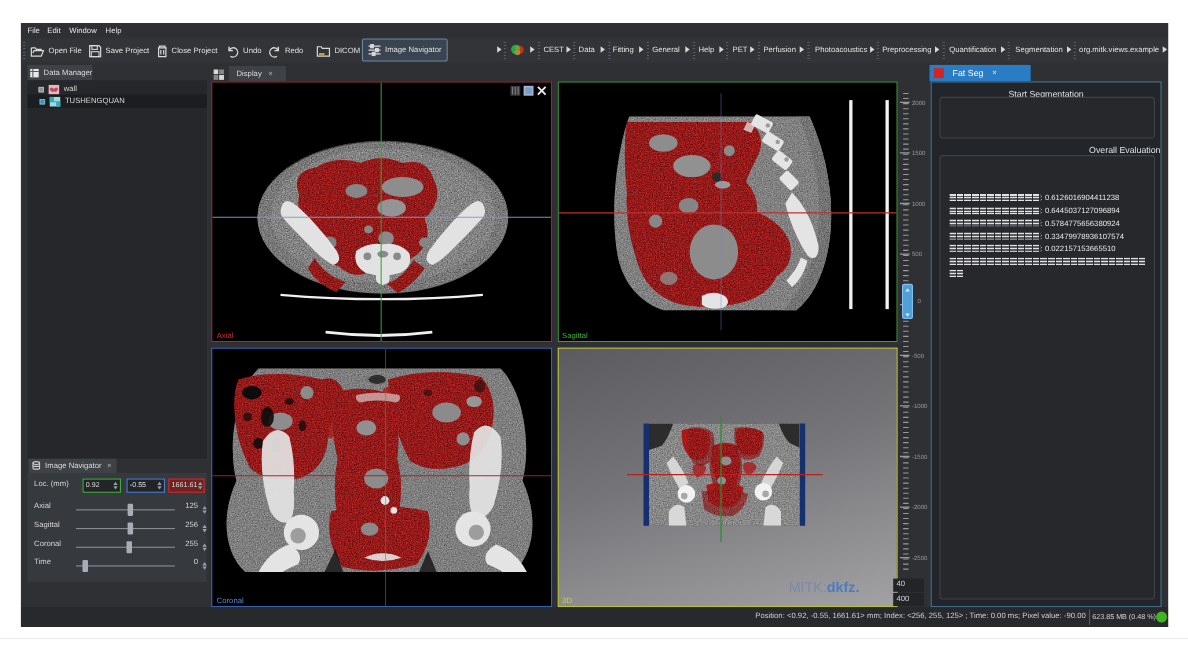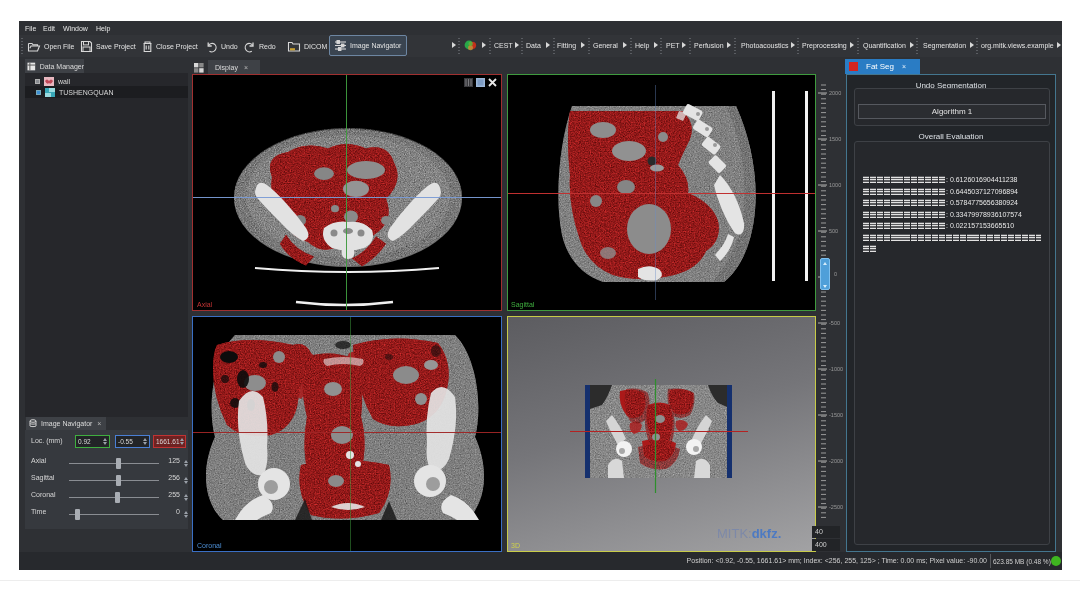--- a/index.html
+++ b/index.html
@@ -645,31 +645,30 @@
     </svg>
     <div class="abs" style="left:801px; top:237px; width:10px; height:32px; background:#4f9fd9; border:1px solid #7fc0ef; border-radius:2px;">
       <div style="width:0;height:0;border-left:2.5px solid transparent;border-right:2.5px solid transparent;border-bottom:3.5px solid #d5ecfa;margin:3px auto 0;"></div>
       <div style="width:0;height:0;border-left:2.5px solid transparent;border-right:2.5px solid transparent;border-top:3.5px solid #d5ecfa;margin:20px auto 0;"></div>
     </div>
     <span class="abs" style="left:815px; top:250px; font-size:5.5px; color:#9a9a9a;">0</span>
     <div class="abs" style="left:793px; top:505px; width:28px; height:12px; background:#222427; color:#cfcfcf; font-size:7px; line-height:12px; padding-left:3px;">40</div>
     <div class="abs" style="left:793px; top:518px; width:28px; height:12px; background:#222427; color:#cfcfcf; font-size:7px; line-height:12px; padding-left:3px;">400</div>
   </div>
 
-  <div class="tab" style="left:826px; top:38px; width:75px; height:15px; background:#2a7cc4; color:#fff; display:flex; align-items:center;">
+  <div class="tab" style="left:826px; top:38px; width:92px; height:15px; background:#2a7cc4; color:#fff; display:flex; align-items:center;">
     <span style="margin-left:4px; width:9px; height:9px; background:#d32520; display:inline-block;"></span>
     <span style="margin-left:8px; font-size:8px;">Fat Seg</span>
     <span style="margin-left:8px; font-size:7px; color:#e8f2fa;">×</span>
   </div>
   <div class="rpanel">
 
-    <div class="ctitle" style="top:6px;">Undo Segmentation</div>
+    <div class="ctitle" style="top:6px;">Start Segmentation</div>
     <div class="groupbox" style="left:7px; top:13px; width:196px; height:38px;"></div>
-    <div class="btn" style="left:11px; top:29px; width:188px; height:15px; line-height:14px;">Algorithm 1</div>
-    <div class="ctitle" style="top:57px;">Overall Evaluation</div>
+    <div class="ctitle" style="top:57px;text-align:right;">Overall Evaluation</div>
     <div class="groupbox" style="left:7px; top:66px; width:196px; height:404px;"></div>
     <div class="cnline" style="left:16px; top:100px;"><span class="cjk" style="width:83px;"></span><span style="font-size:7px;">: 0.6126016904411238</span></div>
     <div class="cnline" style="left:16px; top:111.5px;"><span class="cjk" style="width:83px;"></span><span style="font-size:7px;">: 0.6445037127096894</span></div>
     <div class="cnline" style="left:16px; top:123px;"><span class="cjk" style="width:83px;"></span><span style="font-size:7px;">: 0.5784775656380924</span></div>
     <div class="cnline" style="left:16px; top:134.5px;"><span class="cjk" style="width:83px;"></span><span style="font-size:7px;">: 0.33479978936107574</span></div>
     <div class="cnline" style="left:16px; top:146px;"><span class="cjk" style="width:83px;"></span><span style="font-size:7px;">: 0.022157153665510</span></div>
     <div class="cnline" style="left:16px; top:157.5px;"><span class="cjk" style="width:178px;"></span></div>
     <div class="cnline" style="left:16px; top:169px;"><span class="cjk" style="width:13px;"></span></div>
   </div>
 

